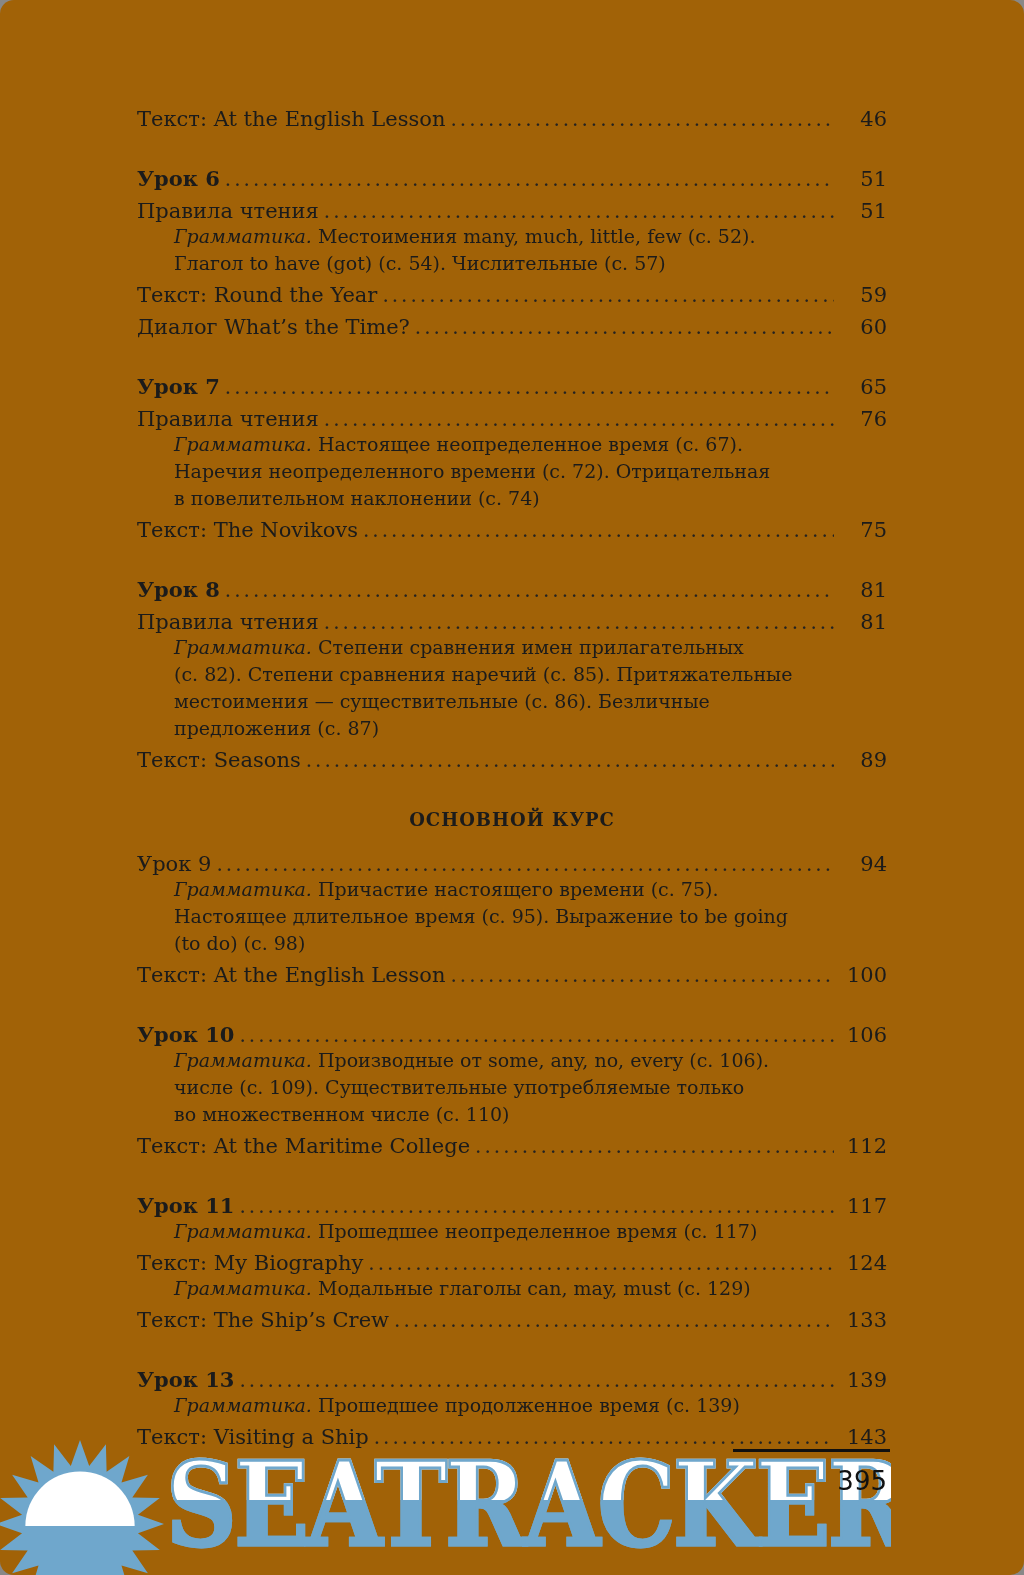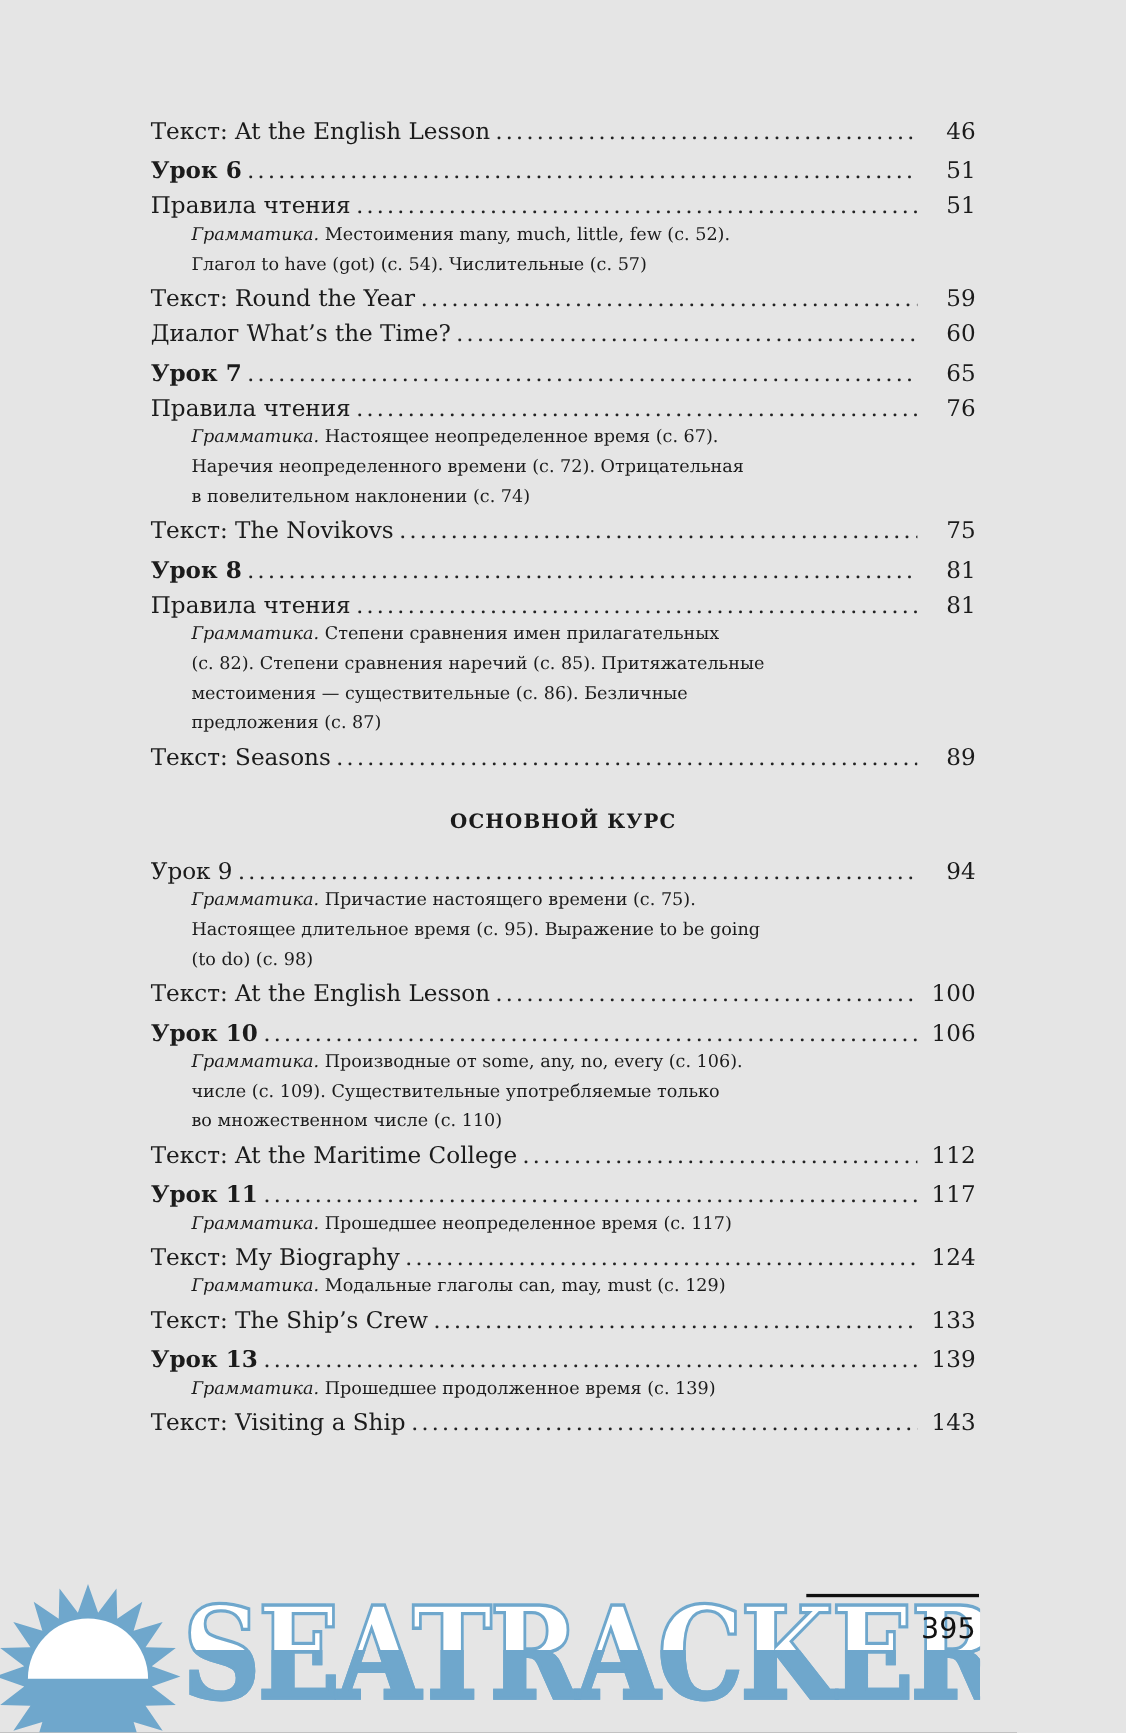--- a/index.html
+++ b/index.html
@@ -1,38 +1,39 @@
 <!DOCTYPE html>
 <html style="--wm: #6fa7cc;"><head>
 <meta charset="utf-8">
 <style>
   html,body{margin:0;padding:0;}
   body{background:#888;}
   .page{
     position:relative;
     width:1024px;height:1575px;
-    background:#e5e5e5;
+    background:#a16207;
     overflow:hidden;
     font-family:"DejaVu Serif", serif;
     color:#1b1b1b;
+    border-radius:14px;
   }
   .toc{
     position:absolute;
     left:137px;top:101px;
     width:750px;
   }
   .row{
     display:flex;
     align-items:baseline;
     line-height:27px;
     font-size:21px;
     margin-top:5px;
     white-space:nowrap;
   }
-  .row.lesson{margin-top:8px;}
+  .row.lesson{margin-top:32px;}
   .row.lesson .title{font-weight:bold;}
   .title{flex:0 0 auto;}
   .leader{
     flex:1 1 auto;
     overflow:hidden;
     white-space:nowrap;
     padding-left:5px;
     font-weight:normal;
     font-size:20px;
   }
@@ -43,21 +44,21 @@
   }
   .pagenum{
     flex:0 0 auto;
     min-width:44px;
     text-align:right;
     padding-left:9px;
     font-weight:normal;
   }
   .grammar{
     margin:-2px 0 0 37px;
-    font-size:16px;
+    font-size:19px;
     line-height:27px;
     white-space:nowrap;
   }
   .grammar .glabel{font-style:italic;}
   .section-heading{
     margin-top:31px;
     margin-bottom:16px;
     height:30px;
     line-height:30px;
     text-align:center;

